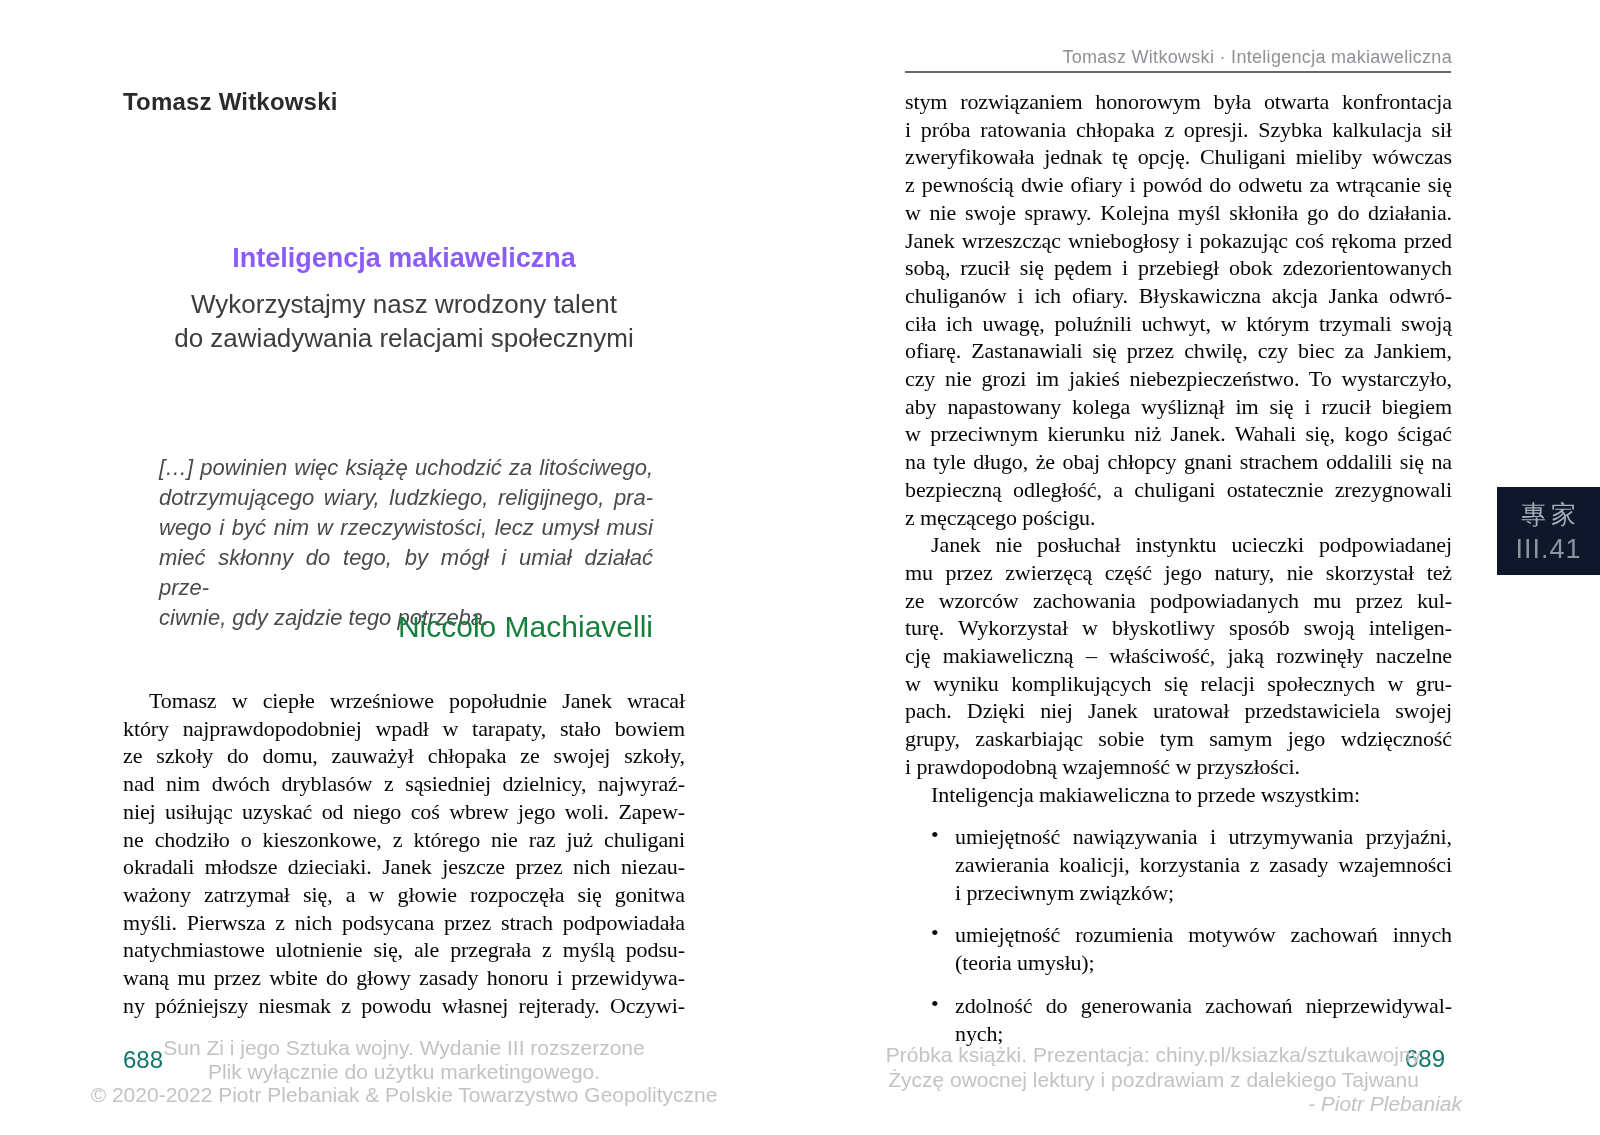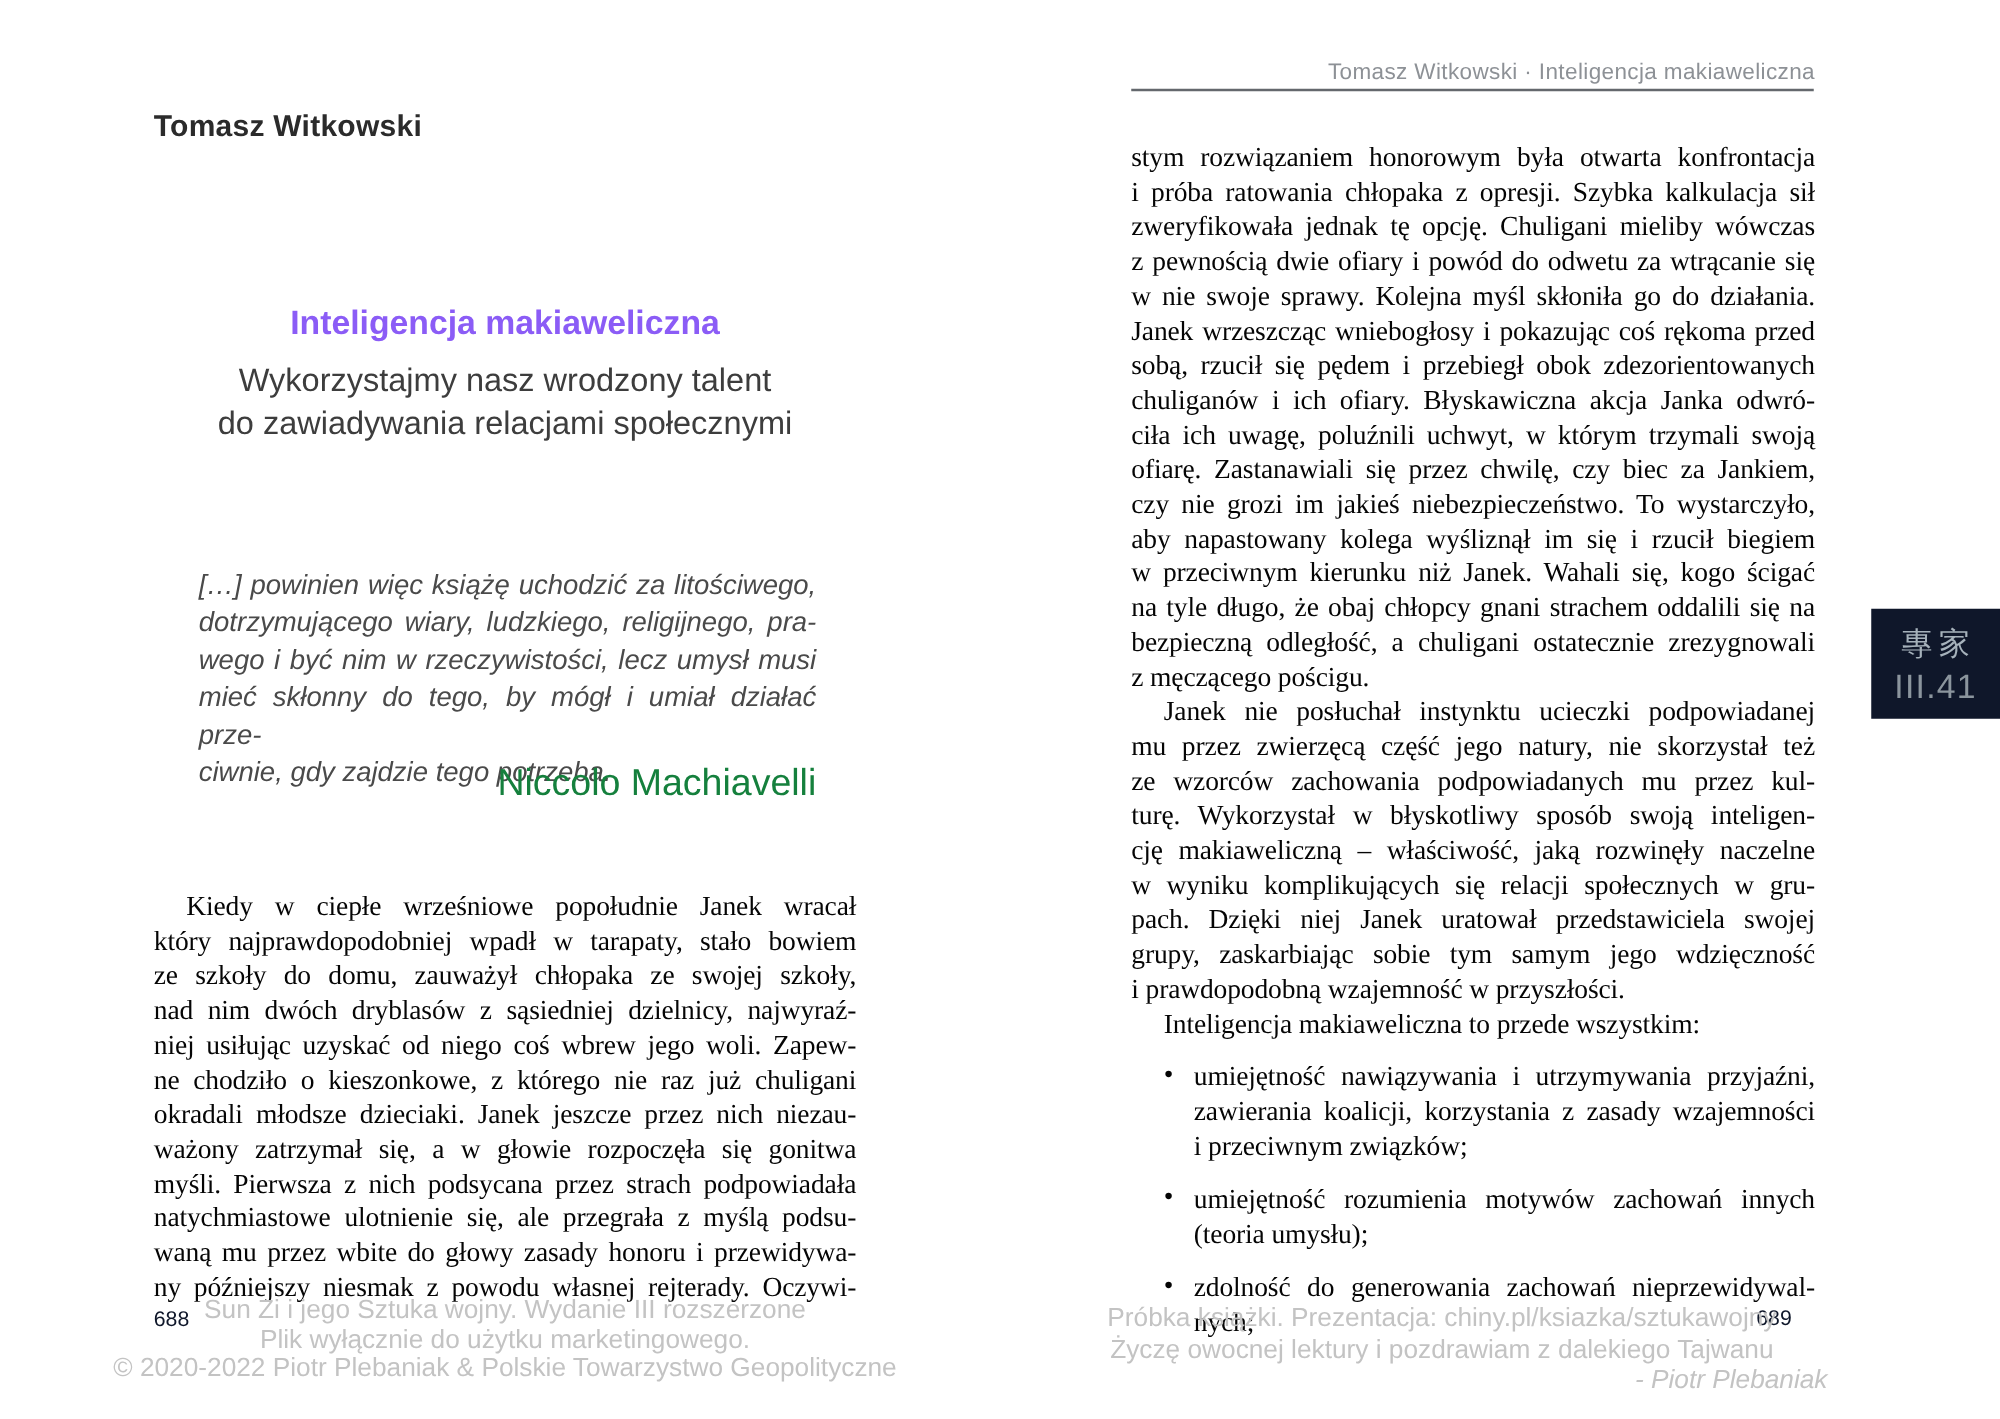--- a/index.html
+++ b/index.html
@@ -9,21 +9,21 @@
     -webkit-font-smoothing:antialiased;
   }
 
   
   .left-col{position:absolute;left:123px;top:0;width:562px;height:1135px;}
   .author{position:absolute;left:0;top:88px;font-size:24px;font-weight:bold;color:#2b2b2b;letter-spacing:.2px;}
   .title{position:absolute;left:0;right:0;top:243px;text-align:center;font-size:27px;font-weight:bold;color:#8b5cf6;}
   .subtitle{position:absolute;left:-20px;right:-20px;top:287px;text-align:center;font-size:26px;font-weight:normal;color:#3d3d3d;line-height:34px;}
   .quote{position:absolute;left:36px;top:453px;width:494px;font-size:22px;font-style:italic;color:#4a4a4a;line-height:30px;}
   .quote-attrib{position:absolute;left:36px;top:610px;width:494px;text-align:right;font-size:30px;color:#15803d;}
-  .body-block{font-family:"Liberation Serif",serif;color:#050505;font-size:22px;line-height:27.7px;letter-spacing:-0.1px;margin-top:24px;}
+  .body-block{font-family:"Liberation Serif",serif;color:#050505;font-size:22px;line-height:27.7px;letter-spacing:-0.1px;}
   .left-body{position:absolute;left:0;top:687px;width:562px;}
 
   
   .right-col{position:absolute;left:905px;top:0;width:547px;height:1135px;}
   .running-header{position:absolute;left:-60px;right:0;top:47px;text-align:right;font-size:18px;color:#8d9196;letter-spacing:.3px;}
   .header-rule{position:absolute;left:0;right:1px;top:71px;height:2px;background:#64686d;}
   .right-body{position:absolute;left:0;top:88px;width:547px;}
   .right-body .para{margin:0;}
   .bullet-item{position:relative;padding-left:50px;margin-top:15px;}
   .bullet-item .dot{position:absolute;left:26px;top:-2px;font-family:"Liberation Serif",serif;font-size:22px;color:#050505;}
@@ -31,21 +31,21 @@
   
   .tl{min-height:27.7px;}
   .quote .tl{min-height:30px;}
   .justify .tl{text-align:justify;text-align-last:justify;}
   .justify .tl-last{text-align-last:left;}
   .justify[data-justify-last="true"] .tl-last{text-align-last:justify;}
   [data-indent="true"] .tl:first-child{text-indent:26px;}
 
   
   .wm{color:#c3c3c3;font-size:21px;white-space:nowrap;z-index:2;}
-  .page-num{font-size:17px;color:#0f172a;z-index:1;}
+  .page-num{font-size:24px;color:#0f766e;z-index:1;}
   .pn-left{position:absolute;left:0;top:1046px;}
   .wm-l1{position:absolute;left:-90px;right:-90px;top:1036px;text-align:center;}
   .wm-l2{position:absolute;left:-90px;right:-90px;top:1060px;text-align:center;}
   .wm-l3{position:absolute;left:-90px;right:-90px;top:1083px;text-align:center;}
   .pn-right{position:absolute;left:500px;top:1045px;}
   .wm-r1{position:absolute;left:-60px;right:-10px;top:1043px;text-align:center;}
   .wm-r2{position:absolute;left:-60px;right:-10px;top:1068px;text-align:center;}
   .wm-r3{position:absolute;left:0;right:-10px;top:1092px;text-align:right;font-style:italic;}
 
   
@@ -68,21 +68,21 @@
   <div class="quote justify">
       <div class="tl">[…] powinien więc książę uchodzić za litościwego,</div>
       <div class="tl">dotrzymującego wiary, ludzkiego, religijnego, pra-</div>
       <div class="tl">wego i być nim w rzeczywistości, lecz umysł musi</div>
       <div class="tl">mieć skłonny do tego, by mógł i umiał działać prze-</div>
       <div class="tl tl-last">ciwnie, gdy zajdzie tego potrzeba.</div>
     </div>
   <div class="quote-attrib">Niccolo Machiavelli</div>
 
   <div class="left-body body-block justify" data-indent="true" data-justify-last="true">
-      <div class="tl">Kiedy w ciepłe wrześniowe popołudnie Janek wracał</div>
+      <div class="tl">Tomasz w ciepłe wrześniowe popołudnie Janek wracał</div>
       <div class="tl">który najprawdopodobniej wpadł w tarapaty, stało bowiem</div>
       <div class="tl">ze szkoły do domu, zauważył chłopaka ze swojej szkoły,</div>
       <div class="tl">nad nim dwóch dryblasów z sąsiedniej dzielnicy, najwyraź-</div>
       <div class="tl">niej usiłując uzyskać od niego coś wbrew jego woli. Zapew-</div>
       <div class="tl">ne chodziło o kieszonkowe, z którego nie raz już chuligani</div>
       <div class="tl">okradali młodsze dzieciaki. Janek jeszcze przez nich niezau-</div>
       <div class="tl">ważony zatrzymał się, a w głowie rozpoczęła się gonitwa</div>
       <div class="tl">myśli. Pierwsza z nich podsycana przez strach podpowiadała</div>
       <div class="tl">natychmiastowe ulotnienie się, ale przegrała z myślą podsu-</div>
       <div class="tl">waną mu przez wbite do głowy zasady honoru i przewidywa-</div>

